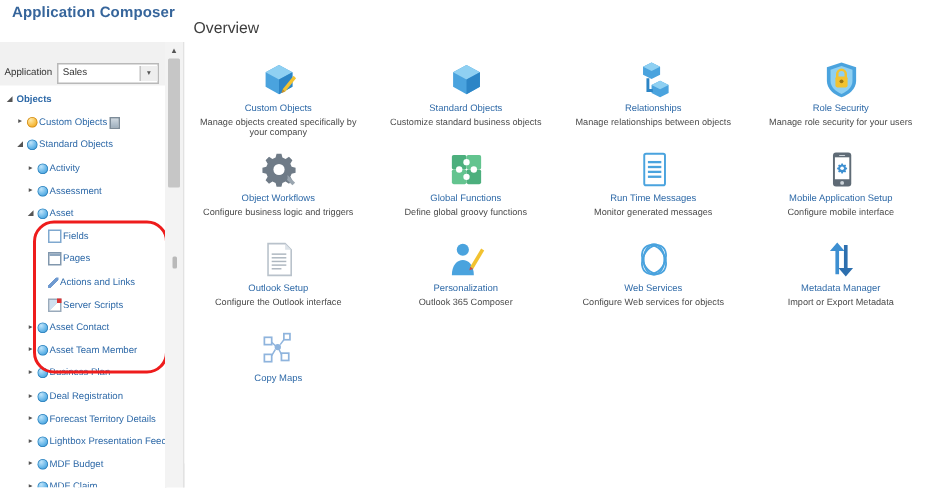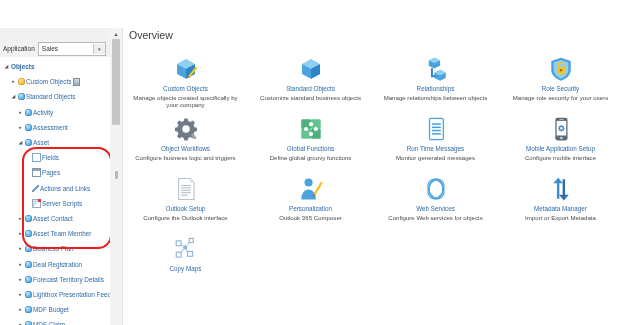--- a/index.html
+++ b/index.html
@@ -94,21 +94,21 @@
     background:#c6c6c6;border-radius:1px;
   }
   .splitter{
     position:absolute;left:110px;top:168px;width:12px;height:14px;
     display:flex;align-items:center;justify-content:center;
   }
   .splitter .grip{width:3px;height:8px;background:#b9b9b9;border-radius:1px;}
 
   
   .main{
-    position:absolute;left:123px;top:28px;width:500px;height:297px;
+    position:absolute;left:123px;top:12px;width:500px;height:297px;
     background:#ffffff;overflow:hidden;
   }
   .overview-title{
     position:absolute;left:6px;top:1px;font-size:10.5px;color:#3d3d3d;
   }
   .grid{
     position:absolute;left:0;top:22px;width:500px;
     display:grid;grid-template-columns:repeat(4,125px);
     row-gap:0px;
   }
@@ -127,20 +127,21 @@
     line-height:1.25;max-width:116px;
   }
 
   svg{display:block;}
 </style>
 </head>
 <body>
 
 <div class="app">
 
+  <div class="page-title">Application Composer</div>
 
   <div class="left-panel">
     <div class="left-header"></div>
 
     <div class="app-select-row">
       <span class="app-label">Application</span>
       <div class="app-select">
         <span class="val">Sales</span>
         <span class="chev">▾</span>
       </div>

